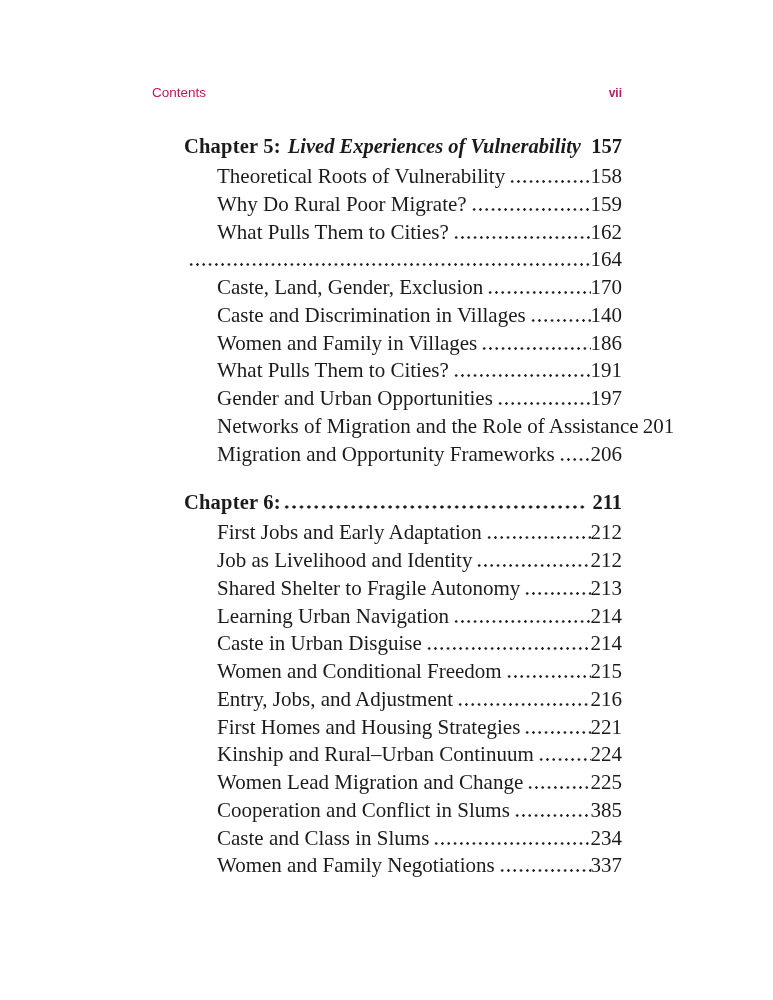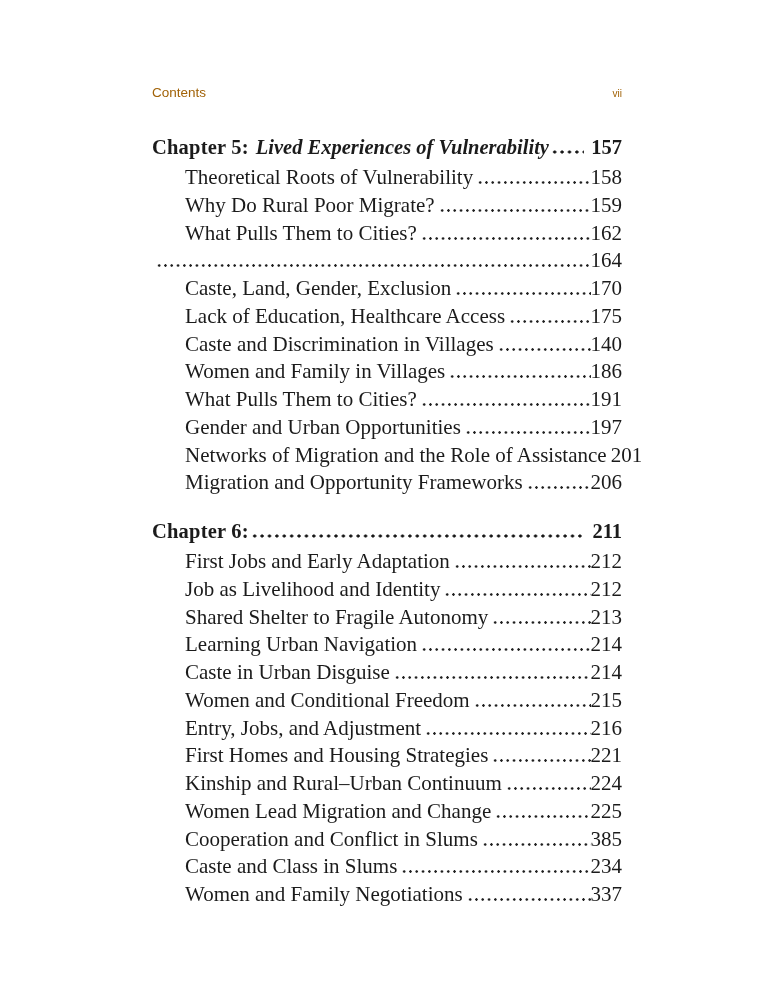--- a/index.html
+++ b/index.html
@@ -19,28 +19,28 @@
     overflow: hidden;
   }
   
   .running-header {
     display: flex;
     justify-content: space-between;
     align-items: baseline;
     font-family: "Liberation Sans", "DejaVu Sans", sans-serif;
     font-size: 13.5px;
     line-height: 14px;
-    color: #a16207;
+    color: #be185d;
   }
   .running-header .folio {
-    font-weight: normal;
-    font-size: 10px;
+    font-weight: bold;
+    font-size: 12px;
   }
   
-  .chapter-section { margin-top: 32px; }
+  .chapter-section { margin-top: 32px; margin-left: 32px; }
   .chapter-section + .chapter-section { margin-top: 20px; }
 
   .chapter-heading {
     display: flex;
     align-items: baseline;
     font-size: 20.5px;
     font-weight: bold;
     line-height: 28px;
     white-space: nowrap;
   }
@@ -116,25 +116,20 @@
       <div class="entry">
           <span class="leader"></span>
           <span class="entry-page">164</span>
         </div>
       <div class="entry">
           <span class="entry-title">Caste, Land, Gender, Exclusion</span>
           <span class="leader"></span>
           <span class="entry-page">170</span>
         </div>
       <div class="entry">
-          <span class="entry-title">Lack of Education, Healthcare Access</span>
-          <span class="leader"></span>
-          <span class="entry-page">175</span>
-        </div>
-      <div class="entry">
           <span class="entry-title">Caste and Discrimination in Villages</span>
           <span class="leader"></span>
           <span class="entry-page">140</span>
         </div>
       <div class="entry">
           <span class="entry-title">Women and Family in Villages</span>
           <span class="leader"></span>
           <span class="entry-page">186</span>
         </div>
       <div class="entry">

